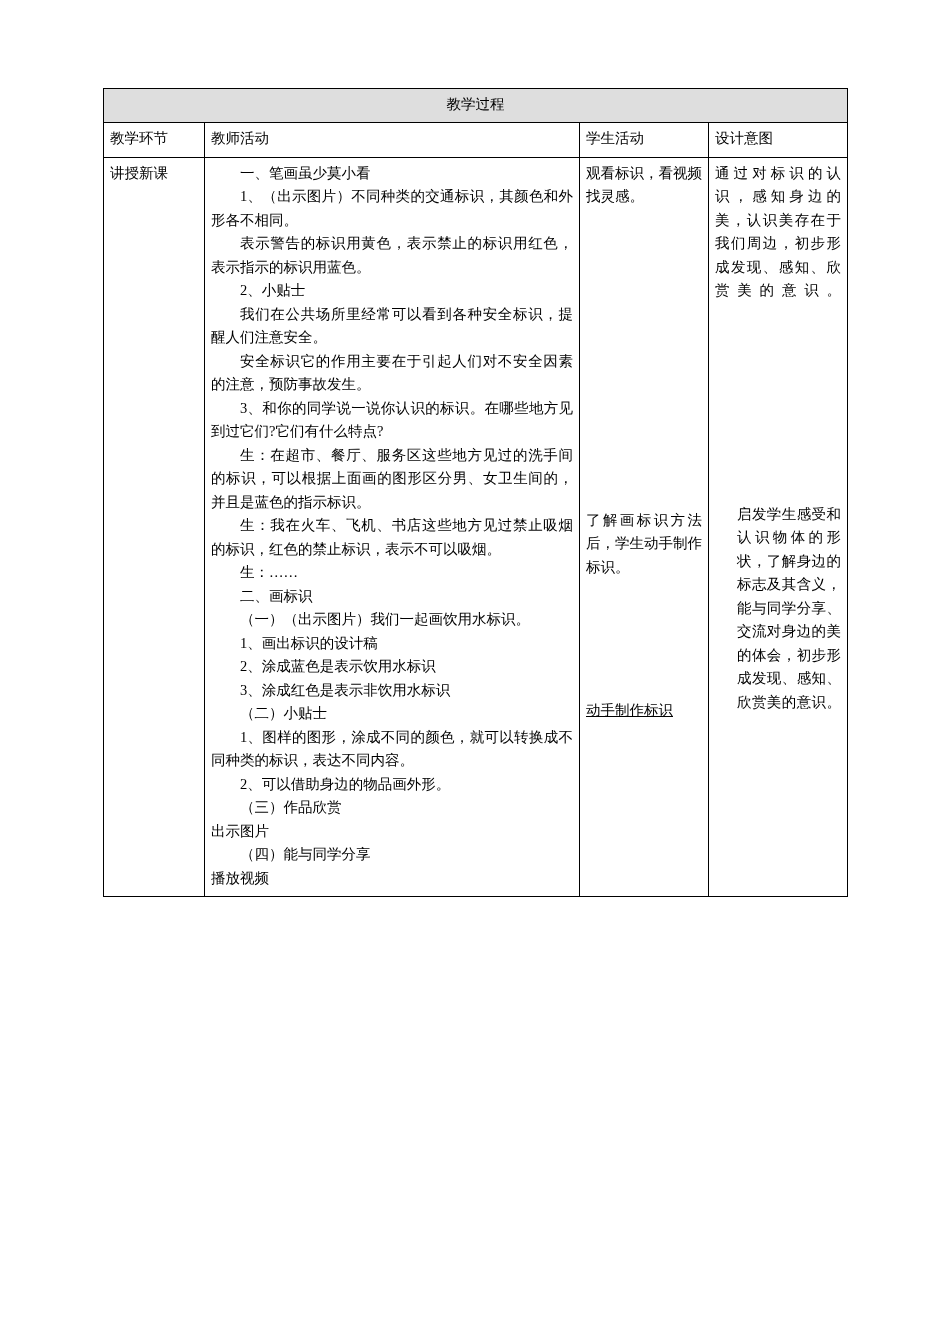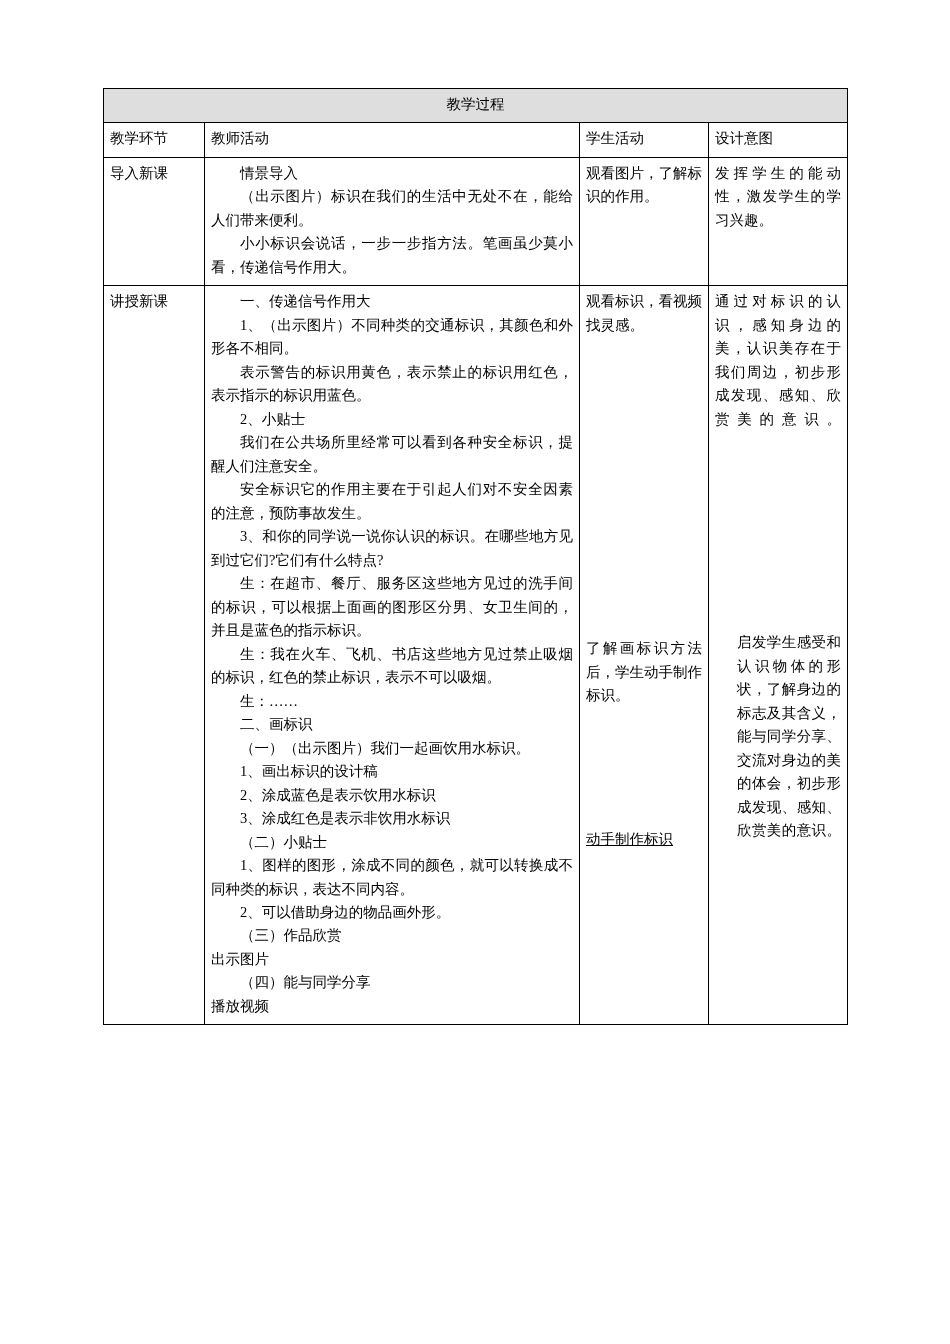--- a/index.html
+++ b/index.html
@@ -104,39 +104,25 @@
         <tr>
           <td class="title-cell" colspan="4">教学过程</td>
         </tr>
         <tr>
           <td class="head-cell">教学环节</td>
           <td class="head-cell">教师活动</td>
           <td class="head-cell">学生活动</td>
           <td class="head-cell">设计意图</td>
         </tr>
 
-        <tr>
-          <td class="stage-cell">导入新课</td>
-          <td>
-            <p class="p indent">情景导入</p>
-            <p class="p indent">（出示图片）标识在我们的生活中无处不在，能给人们带来便利。</p>
-            <p class="p indent">小小标识会说话，一步一步指方法。笔画虽少莫小看，传递信号作用大。</p>
-          </td>
-          <td class="stu-cell">
-            <p class="p">观看图片，了解标识的作用。</p>
-          </td>
-          <td class="intent-cell">
-            <p class="p">发挥学生的能动性，激发学生的学习兴趣。</p>
-          </td>
-        </tr>
 
         <tr>
           <td class="stage-cell">讲授新课</td>
           <td>
-            <p class="p indent">一、传递信号作用大</p>
+            <p class="p indent">一、笔画虽少莫小看</p>
             <p class="p indent">1、（出示图片）不同种类的交通标识，其颜色和外形各不相同。</p>
             <p class="p indent">表示警告的标识用黄色，表示禁止的标识用红色，表示指示的标识用蓝色。</p>
             <p class="p indent">2、小贴士</p>
             <p class="p indent">我们在公共场所里经常可以看到各种安全标识，提醒人们注意安全。</p>
             <p class="p indent">安全标识它的作用主要在于引起人们对不安全因素的注意，预防事故发生。</p>
             <p class="p indent">3、和你的同学说一说你认识的标识。在哪些地方见到过它们?它们有什么特点?</p>
             <p class="p indent">生：在超市、餐厅、服务区这些地方见过的洗手间的标识，可以根据上面画的图形区分男、女卫生间的，并且是蓝色的指示标识。</p>
             <p class="p indent">生：我在火车、飞机、书店这些地方见过禁止吸烟的标识，红色的禁止标识，表示不可以吸烟。</p>
             <p class="p indent">生：……</p>
             <p class="p indent">二、画标识</p>

